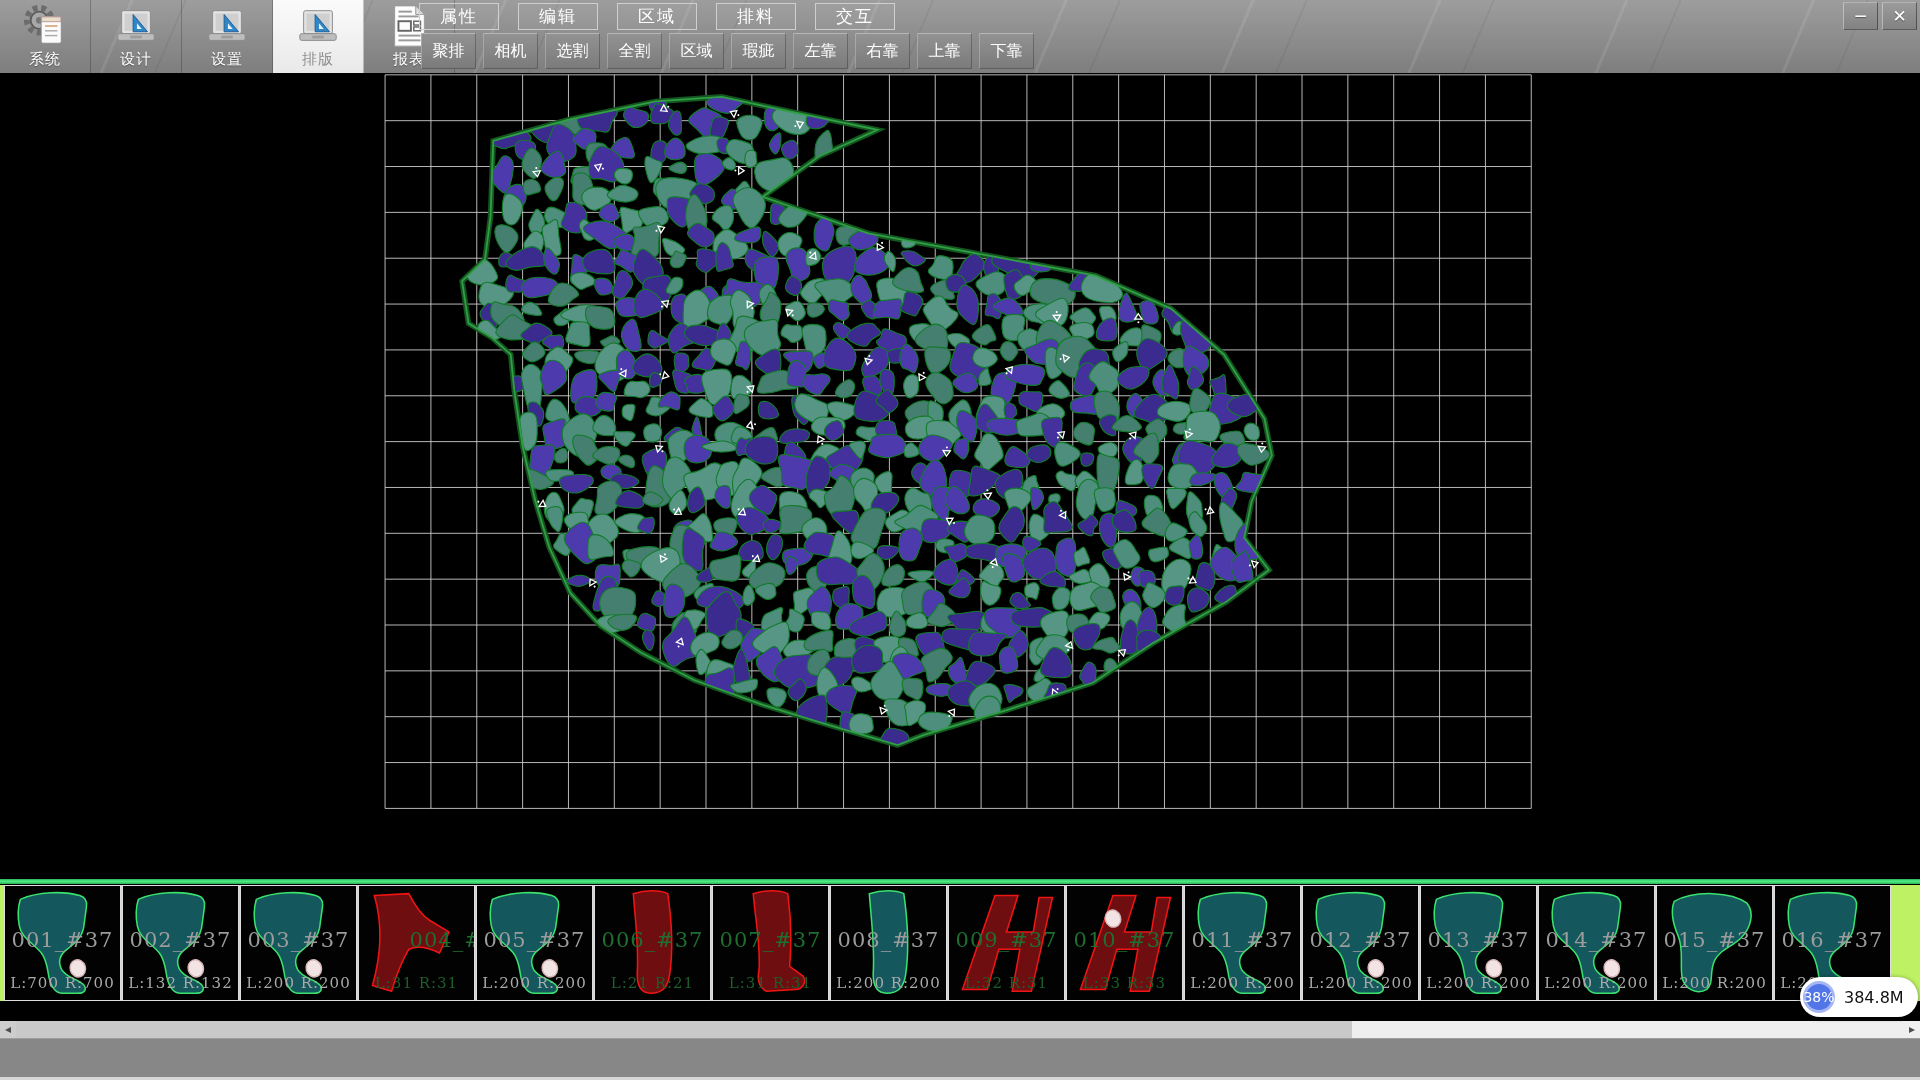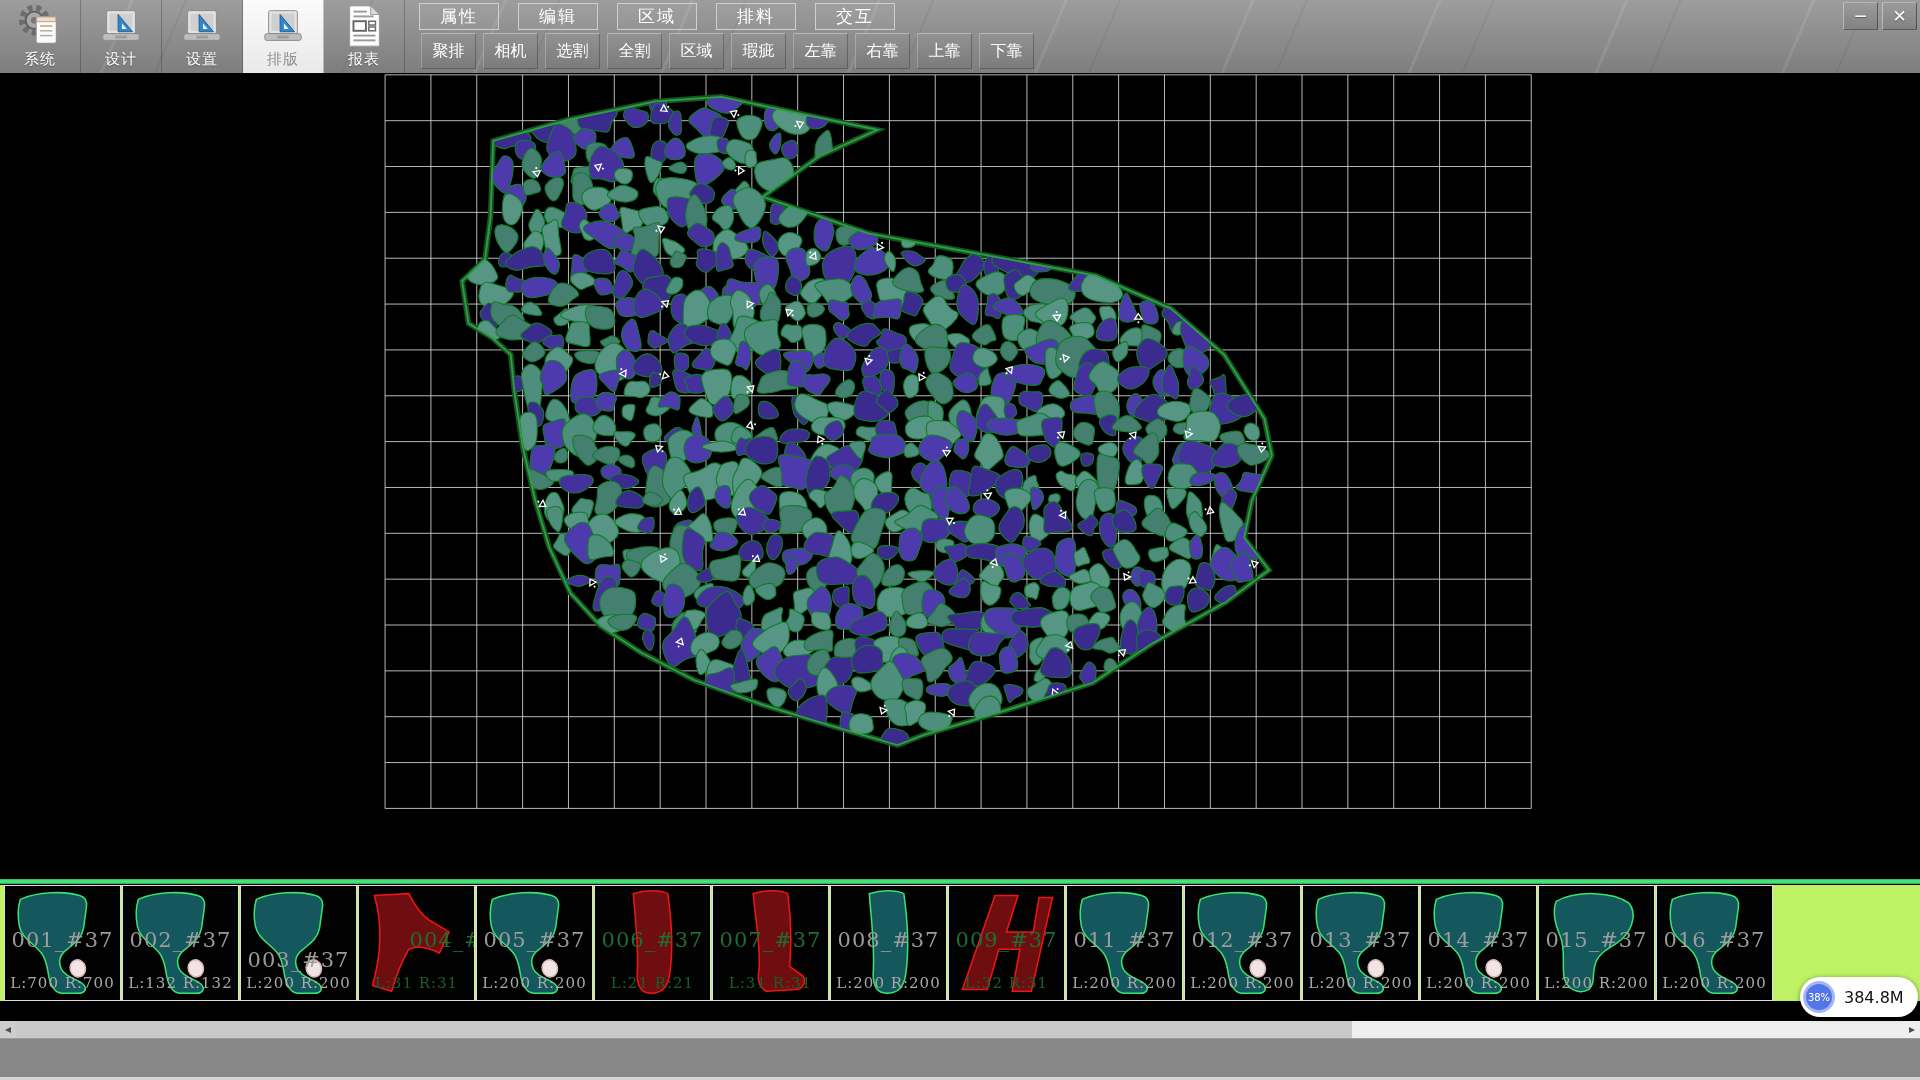--- a/index.html
+++ b/index.html
@@ -8,21 +8,21 @@
 
   
   #toolbar { position:absolute; left:0; top:0; width:1920px; height:73px;
              background:linear-gradient(#9d9d9d,#7e7e7e); overflow:hidden; }
   #toolbar::after { content:""; position:absolute; inset:0;
     background:repeating-linear-gradient(113deg, rgba(255,255,255,0) 0 120px,
       rgba(255,255,255,.09) 120px 123px, rgba(255,255,255,0) 123px 170px,
       rgba(0,0,0,.05) 170px 172px);
     pointer-events:none; }
   #iconbar { position:absolute; left:0; top:0; height:73px; display:flex; z-index:3; }
-  .icon-btn { width:81px; height:73px; display:flex; flex-direction:column;
+  .icon-btn { width:91px; height:73px; display:flex; flex-direction:column;
               align-items:center; justify-content:flex-start; padding-top:3px;
               border-right:1px solid rgba(0,0,0,.22); cursor:default; }
   .icon-btn .glyph { width:46px; height:46px; }
   .icon-btn .lbl { font-size:15px; color:#fff; text-shadow:0 1px 1px rgba(0,0,0,.35);
                    line-height:20px; letter-spacing:1px; }
   .icon-btn.selected { background:linear-gradient(#fbfbfb,#e9e9e9); }
   .icon-btn.selected .lbl { color:#8f8f8f; text-shadow:none; }
 
   #tabsrow { position:absolute; left:419px; top:3px; display:flex; gap:19px; z-index:3; }
   .menu-tab { width:80px; height:27px; line-height:25px; text-align:center;
@@ -72,21 +72,21 @@
   #sbl { left:0; background:#cdcdcd; } #sbr { right:0; background:#efefef; }
   #statusbar { position:absolute; left:0; top:1038px; width:1920px; height:39px;
                background:#878787; border-top:1px solid #9d9d9d; }
   #bottomedge { position:absolute; left:0; top:1077px; width:1920px; height:3px; background:#d6d6d6; }
 
   
   #pill { position:absolute; left:1800px; top:977px; height:40px; border-radius:20px;
           background:#fff; display:flex; align-items:center; padding:0 14px 0 3px;
           box-shadow:0 1px 5px rgba(0,0,0,.45); z-index:9; }
   #pill .ring { width:32px; height:32px; border-radius:50%; background:#5276e8;
-                border:3px solid #a5b6f2; color:#fff; font-size:10px;
+                border:3px solid #a5b6f2; color:#fff; font-size:14px;
                 display:flex; align-items:center; justify-content:center; }
   #pill .sz { margin-left:9px; font-size:16px; color:#111; }
 </style>
 </head>
 <body>
 
 <div id="toolbar">
   <div id="iconbar">
       <div class="icon-btn">
         <span class="glyph"><svg viewBox="0 0 48 48">
@@ -1053,21 +1053,21 @@
          <ellipse cx="74" cy="86" rx="8" ry="9" transform="rotate(-18 74 86)" fill="#f2e4e4" stroke="#d8b8b8" stroke-width="1.5"></ellipse>
        </svg>
        <div class="plabel" style="color: rgb(156, 156, 156);">002_#37</div>
        <div class="psub" style="color: rgb(169, 169, 169);">L:132 R:132</div>
     </div>
     <div class="cell">
       <svg width="114" height="113" viewBox="0 0 115 118">
          <path d="M14,14 C32,6 60,5 76,10 C82,12 84,16 83,22 L80,44 C78,55 70,60 63,66 C55,72 53,79 57,87 C62,96 74,97 80,103 C84,108 81,112 74,112 L58,112 C50,112 46,104 44,96 C42,86 42,78 36,70 C28,60 15,54 13,42 C11,31 12,20 14,14 Z" fill="#14575c" stroke="#3ae26d" stroke-width="1.6"></path>
          <ellipse cx="74" cy="86" rx="8" ry="9" transform="rotate(-18 74 86)" fill="#f2e4e4" stroke="#d8b8b8" stroke-width="1.5"></ellipse>
        </svg>
-       <div class="plabel" style="color: rgb(156, 156, 156); margin-top: 20px;">003_#37</div>
+       <div class="plabel" style="color: rgb(156, 156, 156);">003_#37</div>
        <div class="psub" style="color: rgb(169, 169, 169);">L:200 R:200</div>
     </div>
     <div class="cell">
       <svg width="114" height="113" viewBox="0 0 115 118">
          <path d="M14,10 L50,8 C56,20 62,30 72,36 L92,48 L82,70 C70,64 60,62 50,66 C42,80 36,96 32,110 L12,104 C20,76 24,44 14,10 Z" fill="#6e0e10" stroke="#f01515" stroke-width="1.6"></path>
 
        </svg>
        <div class="plabel" style="color: rgb(30, 111, 48); margin-left: 44px;">004_#37</div>
        <div class="psub" style="color: rgb(27, 94, 42);">L:31 R:31</div>
     </div>
@@ -1103,20 +1103,28 @@
        <div class="plabel" style="color: rgb(156, 156, 156);">008_#37</div>
        <div class="psub" style="color: rgb(169, 169, 169);">L:200 R:200</div>
     </div>
     <div class="cell">
       <svg width="114" height="113" viewBox="0 0 115 118">
          <path d="M12,108 L46,10 L70,10 L58,48 L86,48 L92,12 L106,12 L84,110 L64,110 L72,66 L50,66 L38,108 Z" fill="#6e0e10" stroke="#f01515" stroke-width="1.6"></path>
 
        </svg>
        <div class="plabel" style="color: rgb(30, 111, 48);">009_#37</div>
        <div class="psub" style="color: rgb(27, 94, 42); text-align: center;">L:32 R:31</div>
+    </div>
+    <div class="cell">
+      <svg width="114" height="113" viewBox="0 0 115 118">
+         <path d="M12,108 L46,10 L70,10 L58,48 L86,48 L92,12 L106,12 L84,110 L64,110 L72,66 L50,66 L38,108 Z" fill="#6e0e10" stroke="#f01515" stroke-width="1.6"></path>
+         <ellipse cx="46" cy="34" rx="8" ry="9" transform="rotate(-18 46 34)" fill="#f2e4e4" stroke="#d8b8b8" stroke-width="1.5"></ellipse>
+       </svg>
+       <div class="plabel" style="color: rgb(30, 111, 48);">010_#37</div>
+       <div class="psub" style="color: rgb(27, 94, 42);">L:33 R:33</div>
     </div>
     <div class="cell">
       <svg width="114" height="113" viewBox="0 0 115 118">
          <path d="M14,14 C32,6 60,5 76,10 C82,12 84,16 83,22 L80,44 C78,55 70,60 63,66 C55,72 53,79 57,87 C62,96 74,97 80,103 C84,108 81,112 74,112 L58,112 C50,112 46,104 44,96 C42,86 42,78 36,70 C28,60 15,54 13,42 C11,31 12,20 14,14 Z" fill="#14575c" stroke="#3ae26d" stroke-width="1.6"></path>
 
        </svg>
        <div class="plabel" style="color: rgb(156, 156, 156);">011_#37</div>
        <div class="psub" style="color: rgb(169, 169, 169);">L:200 R:200</div>
     </div>
     <div class="cell">

